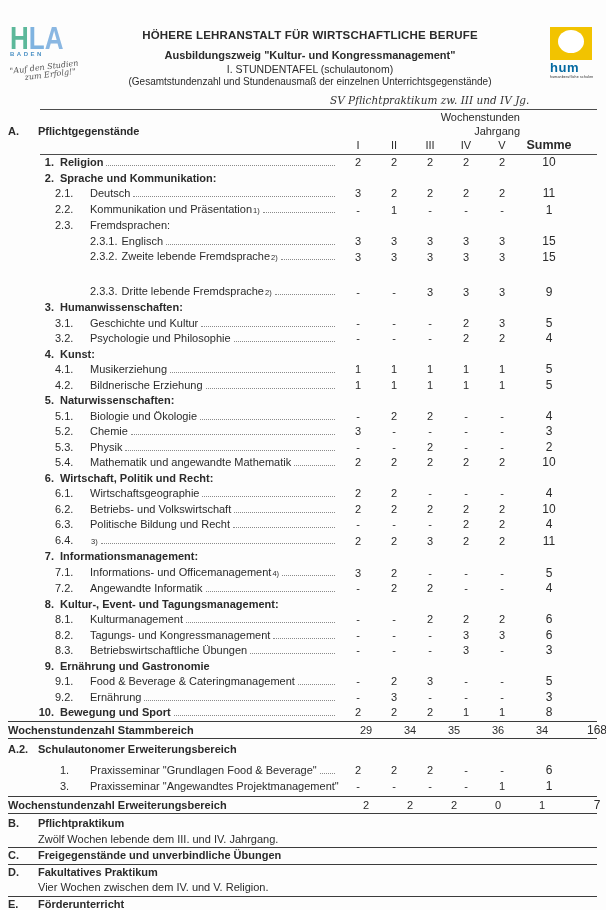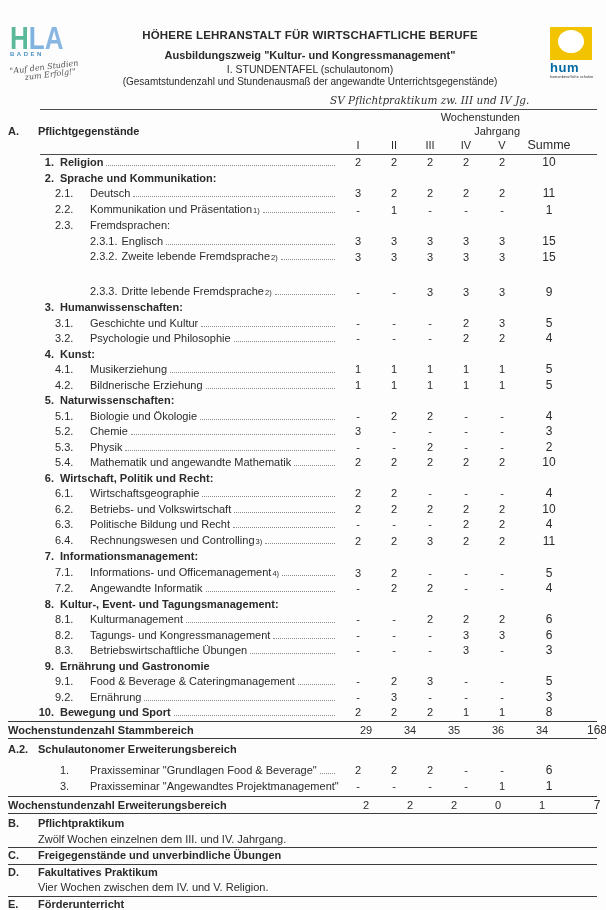--- a/index.html
+++ b/index.html
@@ -37,21 +37,21 @@
   .sum{font-size:12px;}
   .lab{display:flex;align-items:baseline;overflow:hidden;white-space:nowrap;}
   .num{flex:none;}
   .fnref{font-size:7.5px;margin-left:1px;}
   .leader{flex:1;min-width:6px;border-bottom:1.3px dotted #8a8a8a;margin:0 5px 3px 3px;}
 
   .thead .t-row{line-height:14px;}
   .thead .h1{line-height:13px;padding-top:1px;}
   .span5{grid-column:2/7;text-align:right;}
   .head-rule{border-top:1.8px solid #4c4c4c;margin-left:32px;margin-top:2px;}
-  .sum-head{font-weight:normal;font-size:12.5px;}
+  .sum-head{font-weight:bold;font-size:12.5px;}
 
   .s-section .lab{font-weight:bold;}
   .s-section .num{width:30px;}
   .s-group .lab{padding-left:26px;font-weight:bold;}
   .s-group .num{width:20px;text-align:right;margin-right:6px;}
   .s-item .lab{padding-left:47px;}
   .s-item .num{width:35px;}
   .s-sub .lab{padding-left:82px;}
   .s-sub .num{margin-right:4px;}
   .s-praxis .lab{padding-left:52px;}
@@ -79,21 +79,21 @@
       <div class="hla-slogan">
         <div>"Auf den Studien</div>
         <div class="l2">zum Erfolg!"</div>
       </div>
     </div>
 
     <div class="titles">
       <div class="t-main">HÖHERE LEHRANSTALT FÜR WIRTSCHAFTLICHE BERUFE</div>
       <div class="t-sub">Ausbildungszweig "Kultur- und Kongressmanagement"</div>
       <div class="t-l3">I. STUNDENTAFEL (schulautonom)</div>
-      <div class="t-l4">(Gesamtstundenzahl und Stundenausmaß der angewandte Unterrichtsgegenstände)</div>
+      <div class="t-l4">(Gesamtstundenzahl und Stundenausmaß der einzelnen Unterrichtsgegenstände)</div>
     </div>
 
     <div class="sv-note">SV Pflichtpraktikum zw. III und IV Jg.</div>
 
     <div class="logo-hum">
       <div class="hum-square">
         <div class="hum-circle"></div>
       </div>
       <div class="hum-word">hum</div>
       <div class="hum-caption">humanberufliche schulen</div>
@@ -447,21 +447,20 @@
           <div class="cell">-</div>
           <div class="cell">-</div>
           <div class="cell">2</div>
           <div class="cell">2</div>
           <div class="cell sum">4</div>
           <div></div>
         </div>
         <div class="t-row s-item">
           <div class="lab">
             <span class="num">6.4.</span>
-            <span class="txt">Rechnungswesen und Controlling</span>
             <sup class="fnref">3)</sup>
             <span class="leader"></span>
           </div>
           <div class="cell">2</div>
           <div class="cell">2</div>
           <div class="cell">3</div>
           <div class="cell">2</div>
           <div class="cell">2</div>
           <div class="cell sum">11</div>
           <div></div>
@@ -690,21 +689,21 @@
           <div class="cell"></div>
           <div class="cell"></div>
           <div class="cell"></div>
           <div class="cell"></div>
           <div class="cell"></div>
           <div class="cell sum"></div>
           <div></div>
         </div>
         <div class="t-row s-note b-b">
           <div class="lab">
-            <span class="txt">Zwölf Wochen einzelnen dem III. und IV. Jahrgang.</span>
+            <span class="txt">Zwölf Wochen lebende dem III. und IV. Jahrgang.</span>
           </div>
           <div class="cell"></div>
           <div class="cell"></div>
           <div class="cell"></div>
           <div class="cell"></div>
           <div class="cell"></div>
           <div class="cell sum"></div>
           <div></div>
         </div>
         <div class="t-row s-section b-b">

